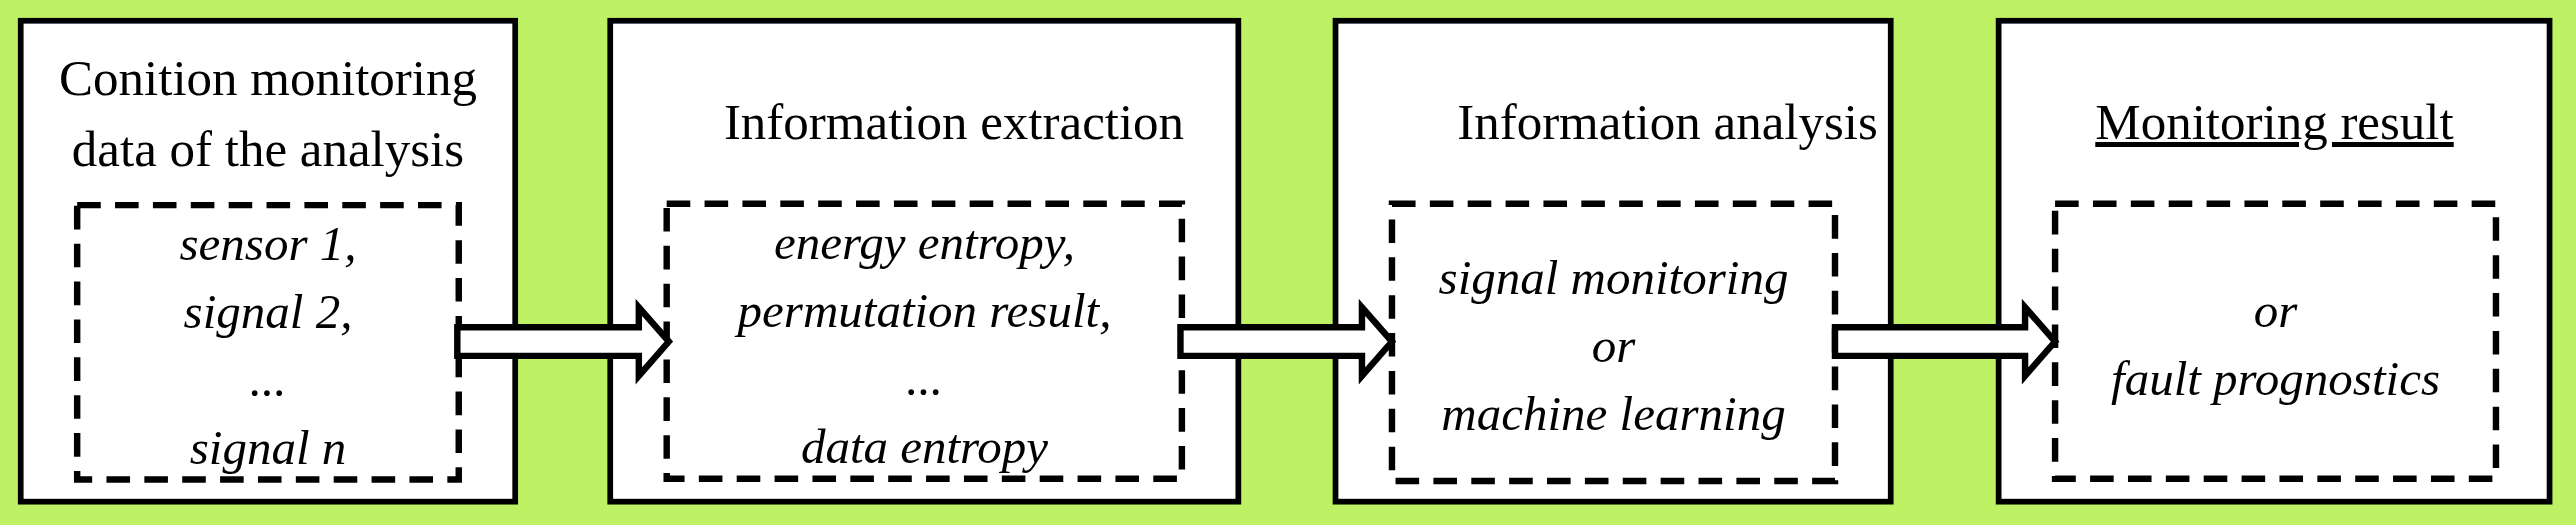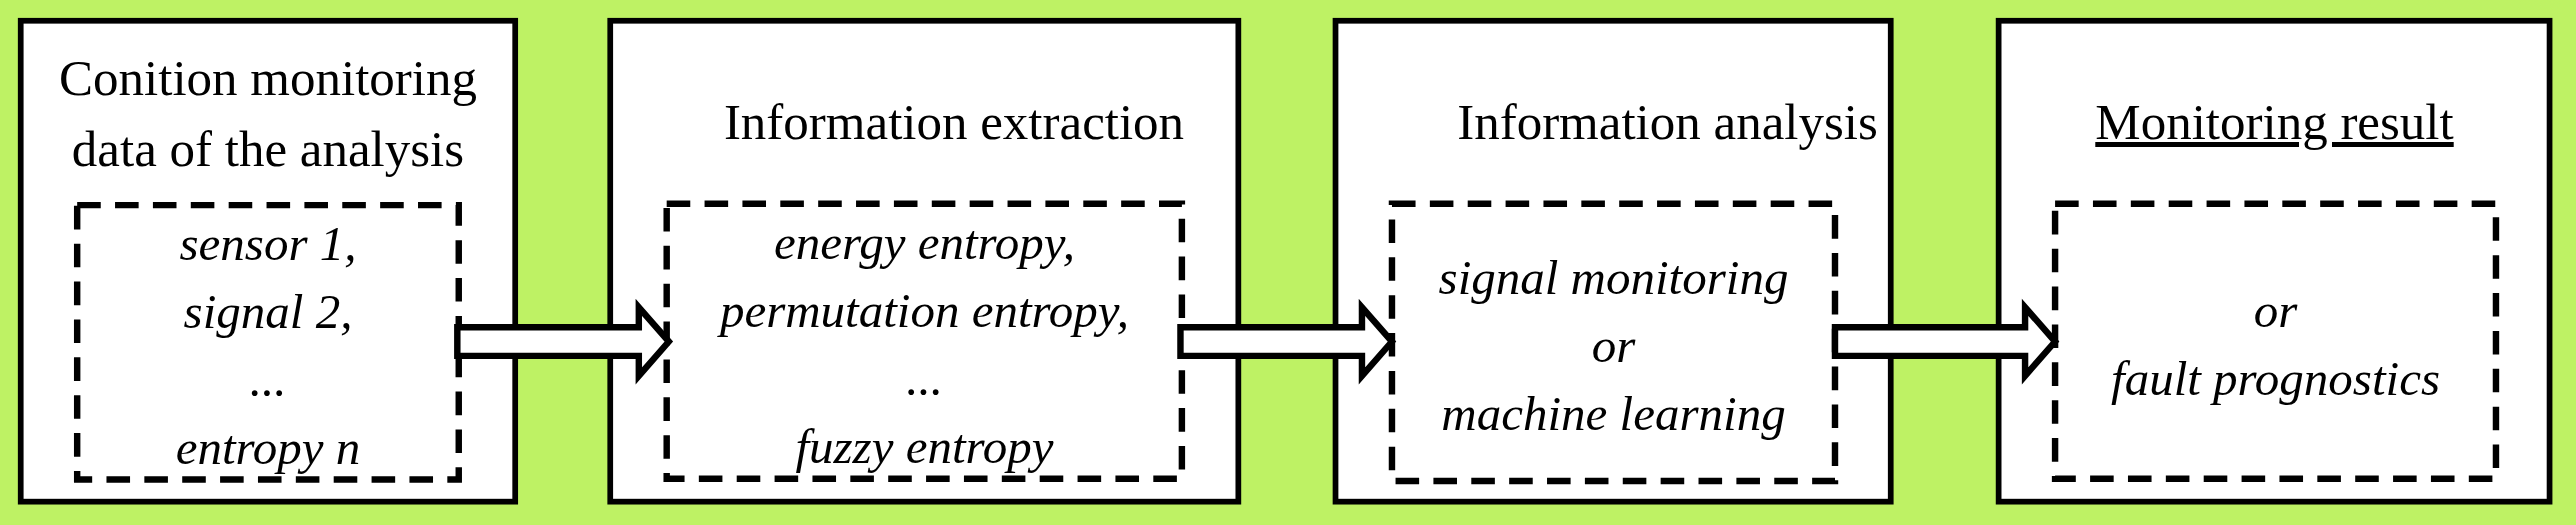--- a/index.html
+++ b/index.html
@@ -83,31 +83,31 @@
   </svg>
 
   <div class="stage-title t1">
     <div>Conition monitoring</div>
     <div>data of the analysis</div>
   </div>
   <div class="stage-detail d1">
     <div>sensor 1,</div>
     <div>signal 2,</div>
     <div>...</div>
-    <div>entropy n</div>
+    <div>signal n</div>
   </div>
 
   <div class="stage-title t2">
     <div>Information extraction</div>
   </div>
   <div class="stage-detail d2">
     <div>energy entropy,</div>
-    <div>permutation entropy,</div>
+    <div>permutation result,</div>
     <div>...</div>
-    <div>fuzzy entropy</div>
+    <div>data entropy</div>
   </div>
 
   <div class="stage-title t3">
     <div>Information analysis</div>
   </div>
   <div class="stage-detail d3">
     <div>signal monitoring</div>
     <div>or</div>
     <div>machine learning</div>
   </div>

